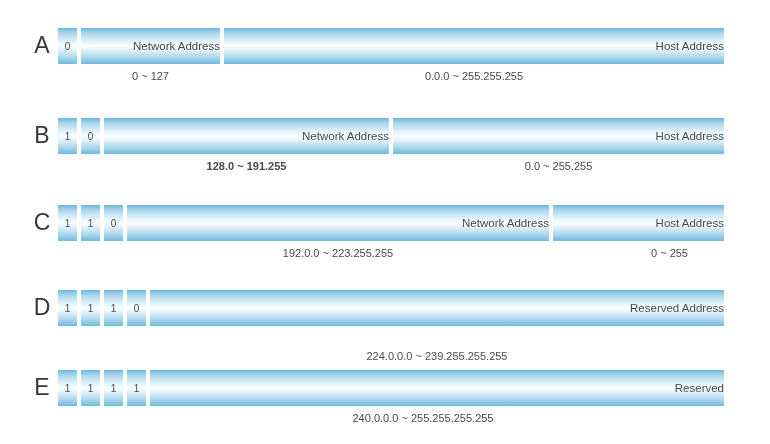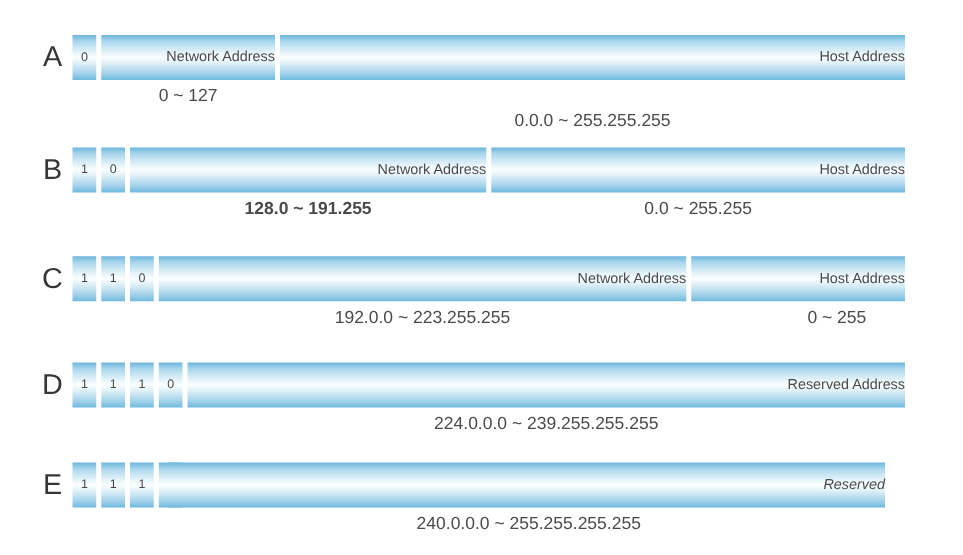--- a/index.html
+++ b/index.html
@@ -97,21 +97,21 @@
     line-height: 11px;
     color: #4a4a4a;
     font-family: "Liberation Sans", sans-serif;
   }
 
   
   .range-caption {
     position: absolute;
     top: 42px;
     text-align: center;
-    font-size: 14px;
+    font-size: 11px;
     line-height: 13px;
     color: #4a4a4a;
     font-family: "Liberation Sans", sans-serif;
     white-space: nowrap;
   }
 </style>
 </head>
 <body>
 
 <div id="diagram">
@@ -124,21 +124,21 @@
     </div>
 
     <div class="seg" style="left:81px; width:139px;">
       <span class="seg-label">Network Address</span>
     </div>
     <div class="range-caption" style="left:81px; width:139px;">0 ~ 127</div>
 
     <div class="seg" style="left:224px; width:500px;">
       <span class="seg-label">Host Address</span>
     </div>
-    <div class="range-caption" style="left:224px; width:500px;margin-top:20px;">0.0.0 ~ 255.255.255</div>
+    <div class="range-caption" style="left:224px; width:500px;">0.0.0 ~ 255.255.255</div>
   </div>
 
   <div class="class-row" style="top:118px;">
     <div class="class-letter" style="top:6px;">B</div>
 
     <div class="bit" style="left:58px;">
       <span class="bit-label">1</span>
     </div>
     <div class="bit" style="left:81px;">
       <span class="bit-label">0</span>
@@ -191,38 +191,38 @@
     <div class="bit" style="left:104px;">
       <span class="bit-label">1</span>
     </div>
     <div class="bit" style="left:127px;">
       <span class="bit-label">0</span>
     </div>
 
     <div class="seg" style="left:150px; width:574px;">
       <span class="seg-label">Reserved Address</span>
     </div>
-    <div class="range-caption" style="left:150px; width:574px;">224.0.0.0 ~ 239.255.255.255</div>
+    <div class="range-caption" style="left:150px; width:574px;margin-top:18px;">224.0.0.0 ~ 239.255.255.255</div>
   </div>
 
   <div class="class-row" style="top:370px;">
     <div class="class-letter" style="top:6px;">E</div>
 
     <div class="bit" style="left:58px;">
       <span class="bit-label">1</span>
     </div>
     <div class="bit" style="left:81px;">
       <span class="bit-label">1</span>
     </div>
     <div class="bit" style="left:104px;">
       <span class="bit-label">1</span>
     </div>
     <div class="bit" style="left:127px;">
       <span class="bit-label">1</span>
     </div>
 
-    <div class="seg" style="left:134px; width:574px;font-style:italic;">
+    <div class="seg" style="left:150px; width:574px;">
       <span class="seg-label">Reserved</span>
     </div>
     <div class="range-caption" style="left:136px; width:574px;">240.0.0.0 ~ 255.255.255.255</div>
   </div>
 
 </div>
 
 </body></html>

